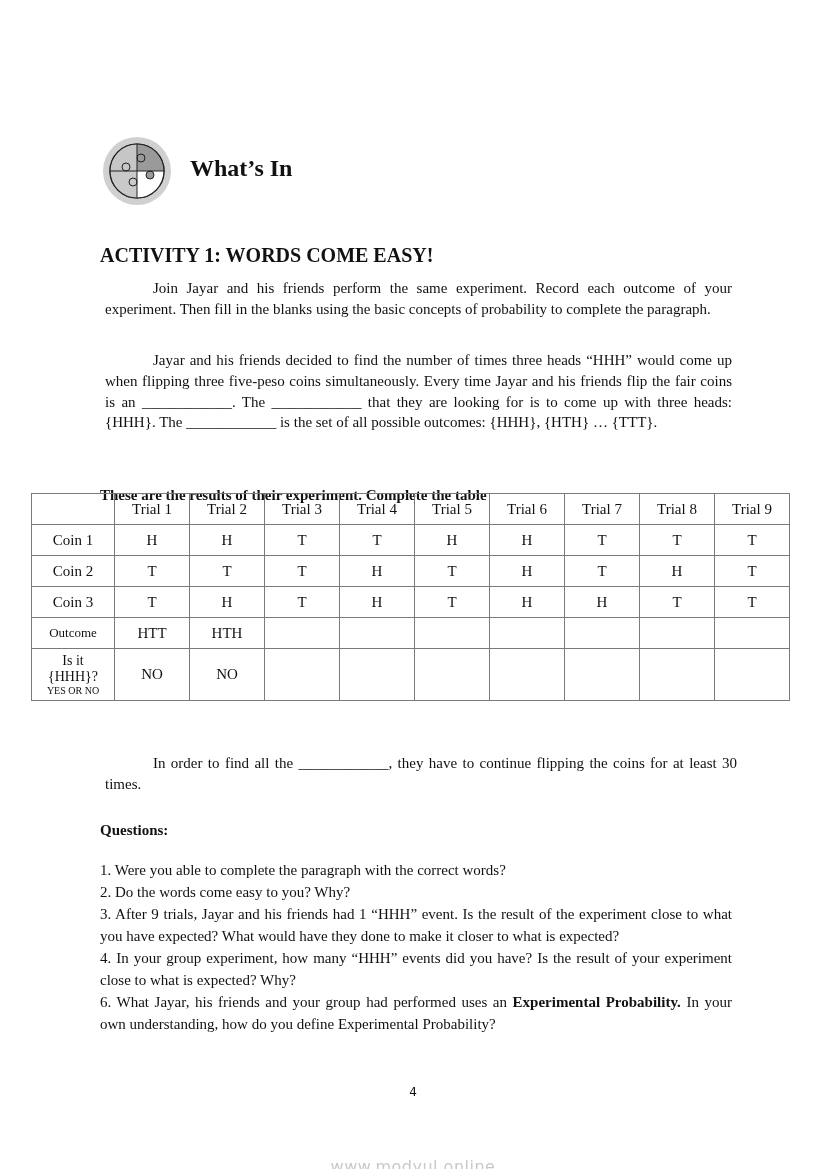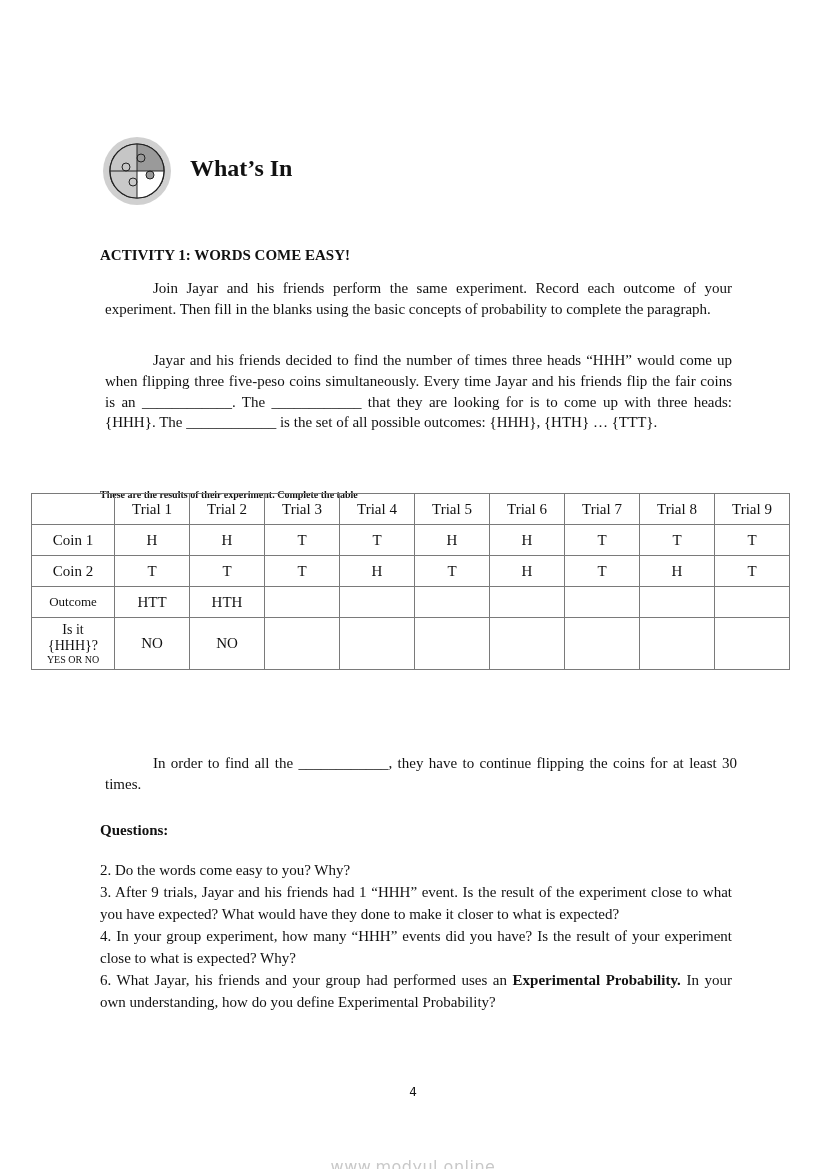--- a/index.html
+++ b/index.html
@@ -7,32 +7,32 @@
     width: 826px; height: 1169px; position: relative; overflow: hidden;
     font-family: "Liberation Serif", "DejaVu Serif", serif;
     color: #111;
   }
   .abs { position: absolute; margin-top: 32px; }
   .header-icon { left: 102px; top: 104px; width: 70px; height: 70px; }
   .header-title {
     left: 190px; top: 120px; font-size: 24px; font-weight: bold; line-height: 32px;
   }
   .activity-title {
-    left: 100px; top: 211px; font-size: 15px; font-weight: bold; line-height: 24px;
+    left: 100px; top: 211px; font-size: 20px; font-weight: bold; line-height: 24px;
   }
   .para {
     left: 105px; width: 627px; font-size: 15px; line-height: 20.8px;
     text-align: justify;
   }
   .para .indent { display: inline-block; width: 48px; }
   .p1 { top: 246px; }
   .p2 { top: 318px; }
   .blank { letter-spacing: 0; }
   .table-caption {
-    left: 100px; top: 453px; font-size: 10px; font-weight: bold; line-height: 20px;
+    left: 100px; top: 453px; font-size: 15px; font-weight: bold; line-height: 20px;
   }
   table.results {
     position: absolute; left: 31px; top: 493px;
     border-collapse: collapse; font-size: 15px;
   }
   table.results td {
     border: 1px solid #7a7a7a; text-align: center; vertical-align: middle;
     padding: 0; height: 30px; margin-left: 13px;
   }
   table.results td.rowhead { width: 82px; }
@@ -131,20 +131,32 @@
     <td>T</td>
     <td>T</td>
     <td>T</td>
     <td>H</td>
     <td>T</td>
     <td>H</td>
     <td>T</td>
     <td>H</td>
     <td>T</td>
   </tr>
+  <tr>
+    <td class="rowhead">Coin 3</td>
+    <td>T</td>
+    <td>H</td>
+    <td>T</td>
+    <td>H</td>
+    <td>T</td>
+    <td>H</td>
+    <td>H</td>
+    <td>T</td>
+    <td>T</td>
+  </tr>
   <tr class="outcome">
     <td class="rowhead">Outcome</td>
     <td>HTT</td>
     <td>HTH</td>
     <td></td>
     <td></td>
     <td></td>
     <td></td>
     <td></td>
     <td></td>
@@ -169,20 +181,21 @@
 </tbody>
   </table>
 
 <div class="abs para p3">
   <span class="indent"></span><span>In order to find all the </span><span class="blank">____________</span><span>, they have to continue flipping the coins for at least 30 times.</span>
 </div>
 
 <div class="abs questions-title">Questions:</div>
 
 <div class="abs questions">
+  <div>1. Were you able to complete the paragraph with the correct words?</div>
   <div>2. Do the words come easy to you? Why?</div>
   <div>3. After 9 trials, Jayar and his friends had 1 “HHH” event. Is the result of the experiment close to what you have expected? What would have they done to make it closer to what is expected?</div>
   <div>4. In your group experiment, how many “HHH” events did you have? Is the result of your experiment close to what is expected? Why?</div>
   <div><span>6. What Jayar, his friends and your group had performed uses an </span><b>Experimental Probability.</b><span> In your own understanding, how do you define Experimental Probability?</span></div>
 </div>
 
 <div class="abs page-number">4</div>
 <div class="abs watermark">www.modyul.online</div>
 
 </body></html>

